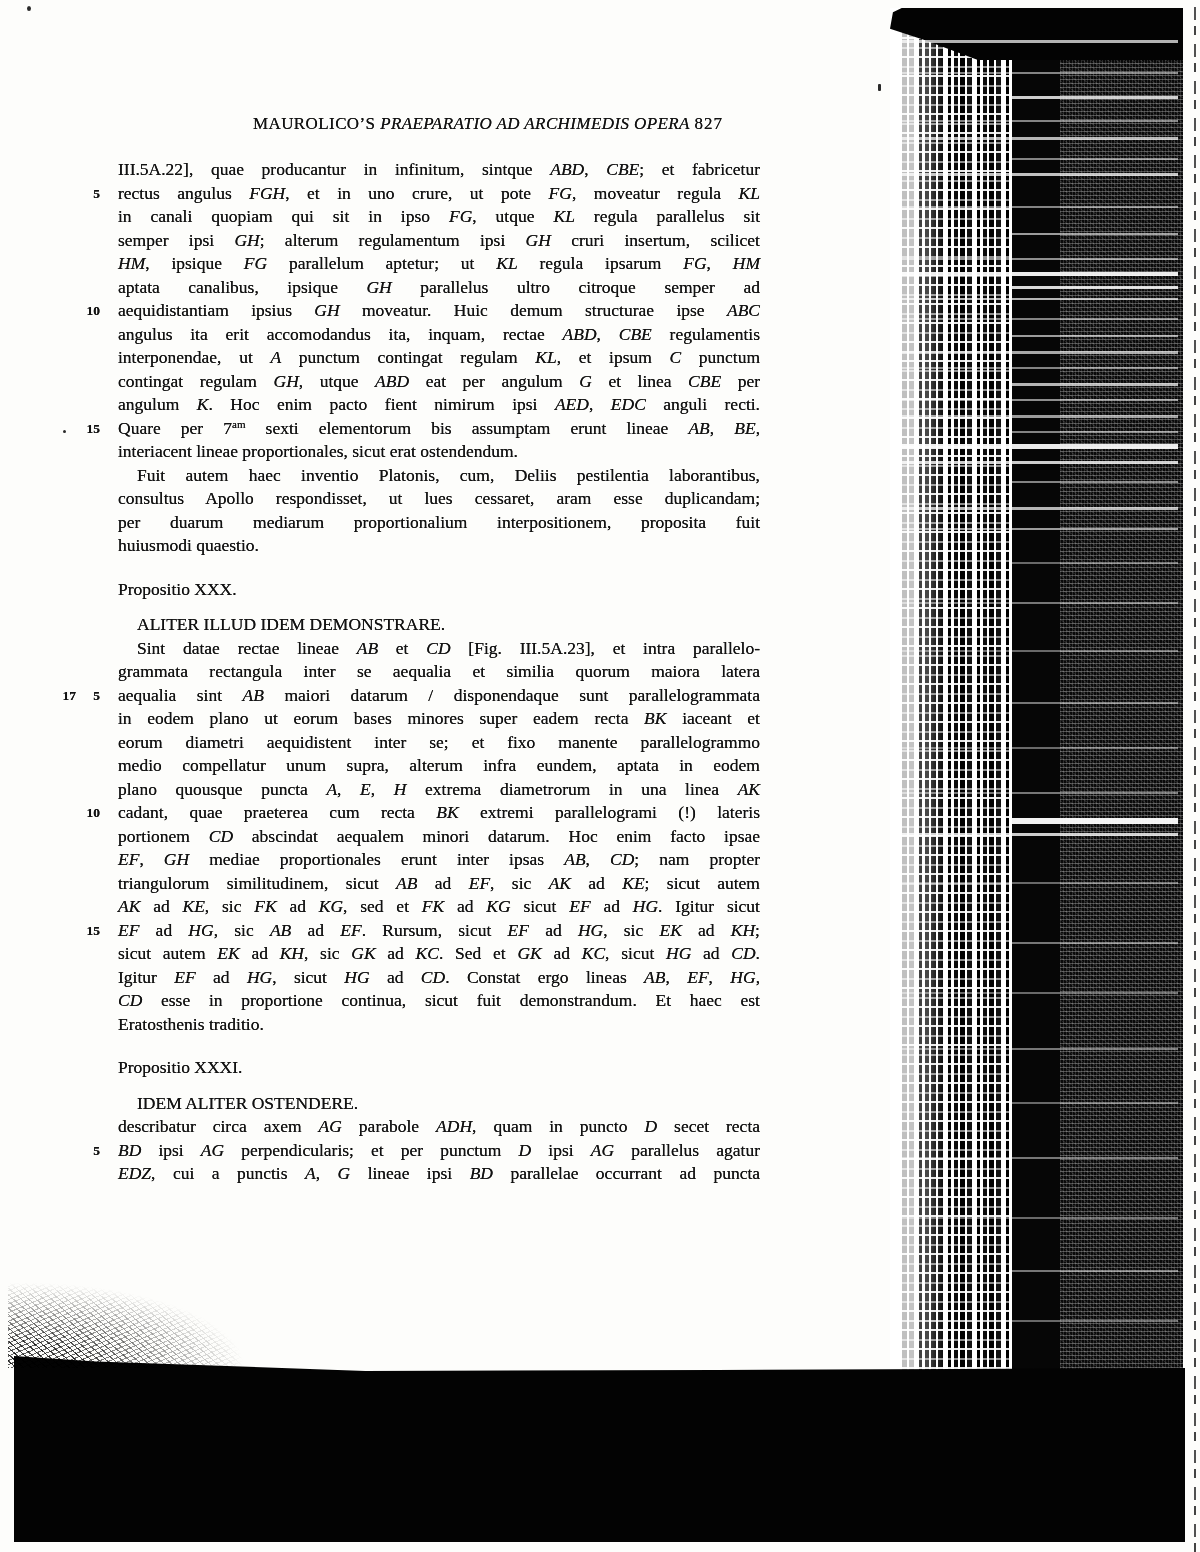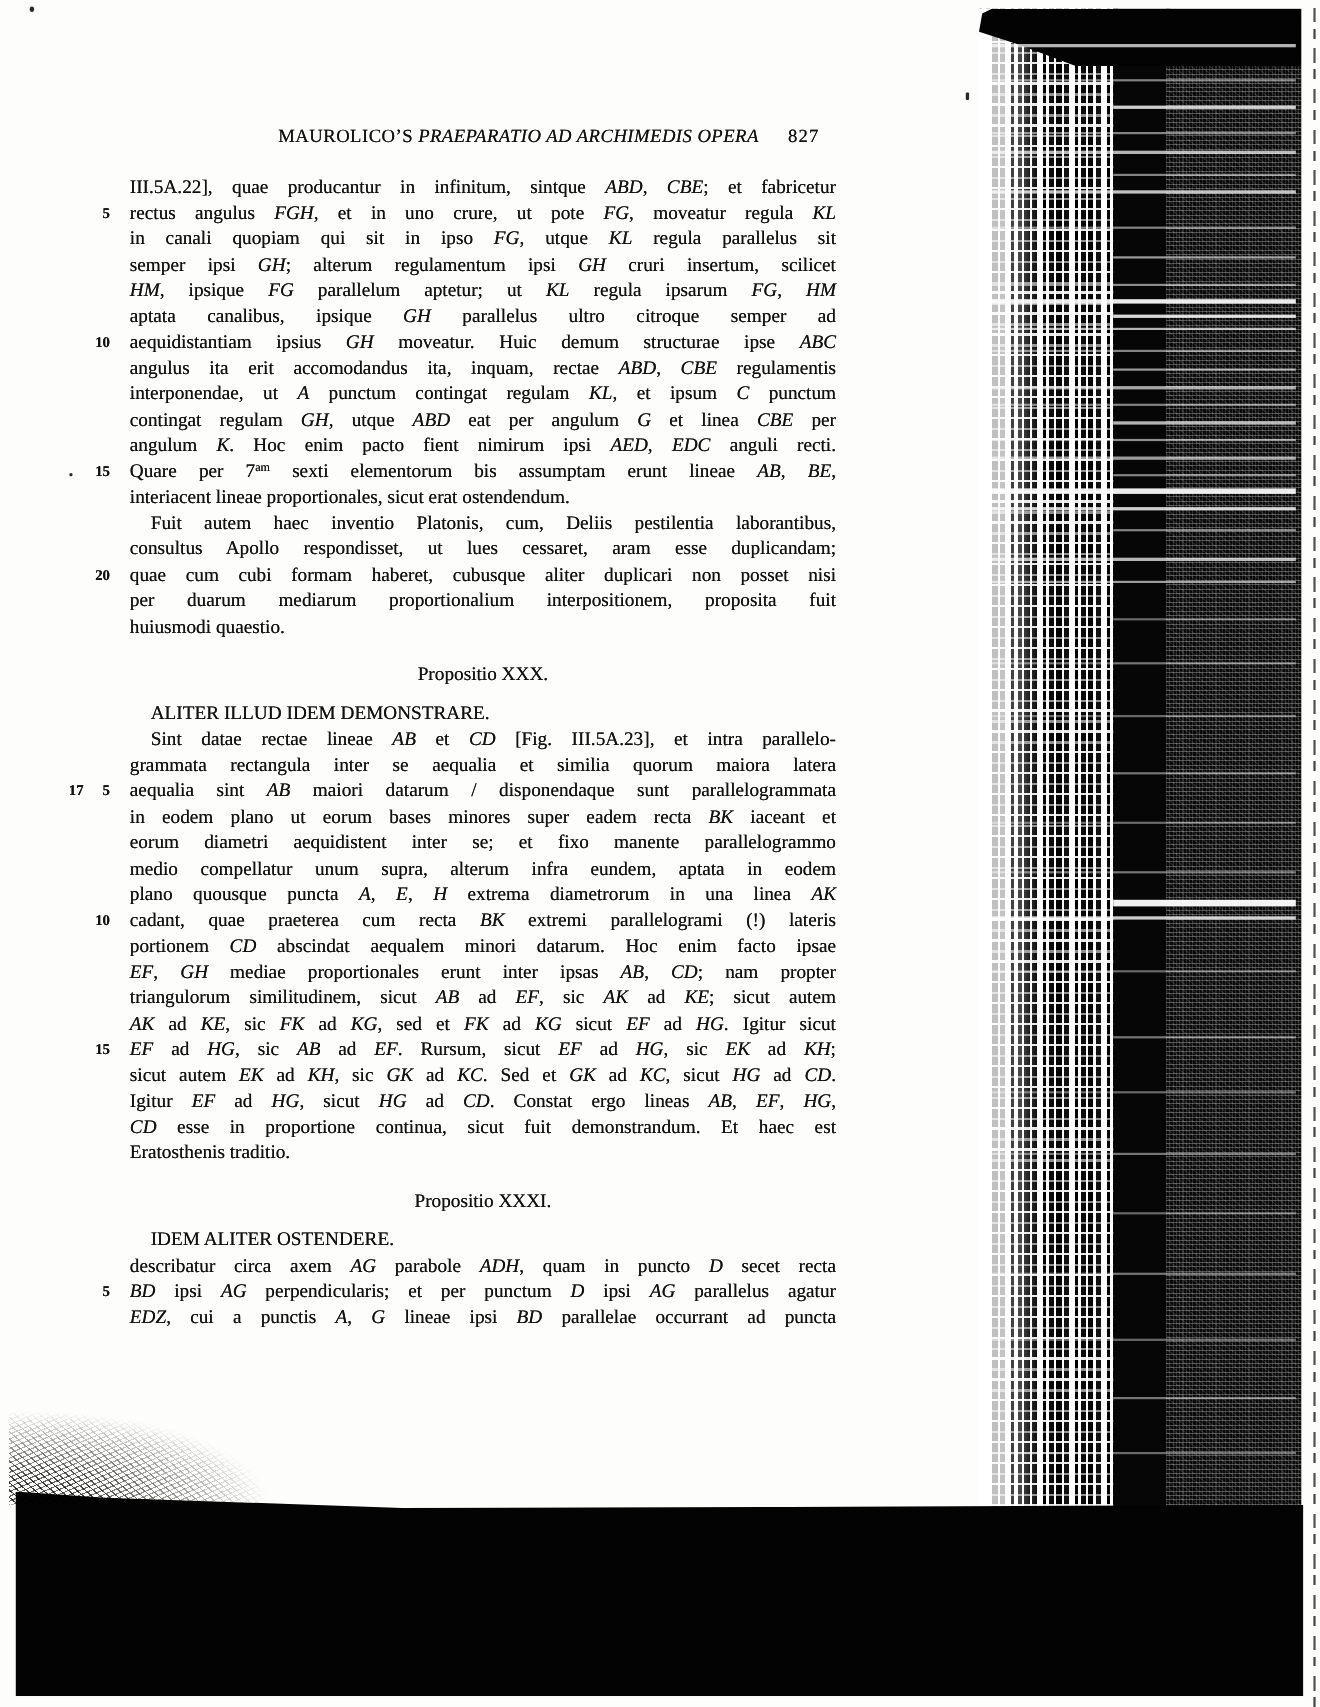--- a/index.html
+++ b/index.html
@@ -8,40 +8,40 @@
     background:#fdfdfb;
     font-family:"Liberation Serif","DejaVu Serif",serif;
     color:#121212;
   }
   
   .header{
     position:absolute;left:253px;top:114px;width:600px;
     font-size:17px;letter-spacing:.4px;white-space:nowrap;
     text-shadow:0 0 .5px rgba(0,0,0,.85);
   }
-  .header .pgnum{margin-left:22px;letter-spacing:1px;}
+  .header .pgnum{letter-spacing:1px;}
   
   .column{
     position:absolute;left:118px;top:158px;width:642px;
     font-size:17.5px;
     text-shadow:0 0 .5px rgba(0,0,0,.85);
   }
   .line{position:relative;height:23.5px;line-height:23.5px;white-space:nowrap;}
   .ltext{display:block;text-align:justify;text-align-last:justify;white-space:normal;}
   .nj .ltext{text-align:left;text-align-last:left;}
   .ind .ltext{text-indent:19px;}
   .mnum{
     position:absolute;left:-40px;width:22px;text-align:right;
     font-size:13.5px;font-weight:bold;letter-spacing:0;line-height:23.5px;
   }
   .mnum2{
     position:absolute;left:-62px;width:20px;text-align:right;
     font-size:13.5px;font-weight:bold;line-height:23.5px;
   }
-  .heading{height:23.5px;line-height:23.5px;margin:20px 0 12px 0;text-align:center;font-family:Liberation Serif, serif;}
+  .heading{height:23.5px;line-height:23.5px;margin:20px 0 12px 0;text-align:left;font-family:Liberation Serif, serif;}
   sup{font-size:11px;line-height:0;vertical-align:6px;margin-top:33px;}
   i{font-style:italic;}
   
   .gutter{position:absolute;left:890px;top:8px;width:298px;height:1532px;}
   .gutter-stripes{
     position:absolute;left:0;top:0;width:128px;height:100%;
     background:
       repeating-linear-gradient(0deg, rgba(255,255,255,.9) 0 2px, transparent 2px 9px, rgba(255,255,255,.55) 9px 11px, transparent 11px 19px),
       linear-gradient(90deg,#fff 0 10px, rgba(255,255,255,.75) 10px 26px, rgba(255,255,255,.25) 26px 40px, transparent 52px),
       repeating-linear-gradient(90deg,#000 0 3px, #fff 3px 6px, #0a0a0a 6px 10px, #fff 10px 12px, #000 12px 17px, #fff 17px 19px, #111 19px 24px, #fff 24px 29px);
@@ -137,24 +137,20 @@
       <span class="ltext">Quare per 7<sup>am</sup> sexti elementorum bis assumptam erunt lineae <i>AB</i>, <i>BE</i>,</span>
     </div>
     <div class="line nj">
       <span class="ltext">interiacent lineae proportionales, sicut erat ostendendum.</span>
     </div>
     <div class="line ind">
       <span class="ltext">Fuit autem haec inventio Platonis, cum, Deliis pestilentia laborantibus,</span>
     </div>
     <div class="line">
       <span class="ltext">consultus Apollo respondisset, ut lues cessaret, aram esse duplicandam;</span>
-    </div>
-    <div class="line">
-      <span class="mnum">20</span>
-      <span class="ltext">quae cum cubi formam haberet, cubusque aliter duplicari non posset nisi</span>
     </div>
     <div class="line">
       <span class="ltext">per duarum mediarum proportionalium interpositionem, proposita fuit</span>
     </div>
     <div class="line nj">
       <span class="ltext">huiusmodi quaestio.</span>
     </div>
     <div class="heading">Propositio XXX.</div>
     <div class="line nj ind">
       <span class="ltext">ALITER ILLUD IDEM DEMONSTRARE.</span>

